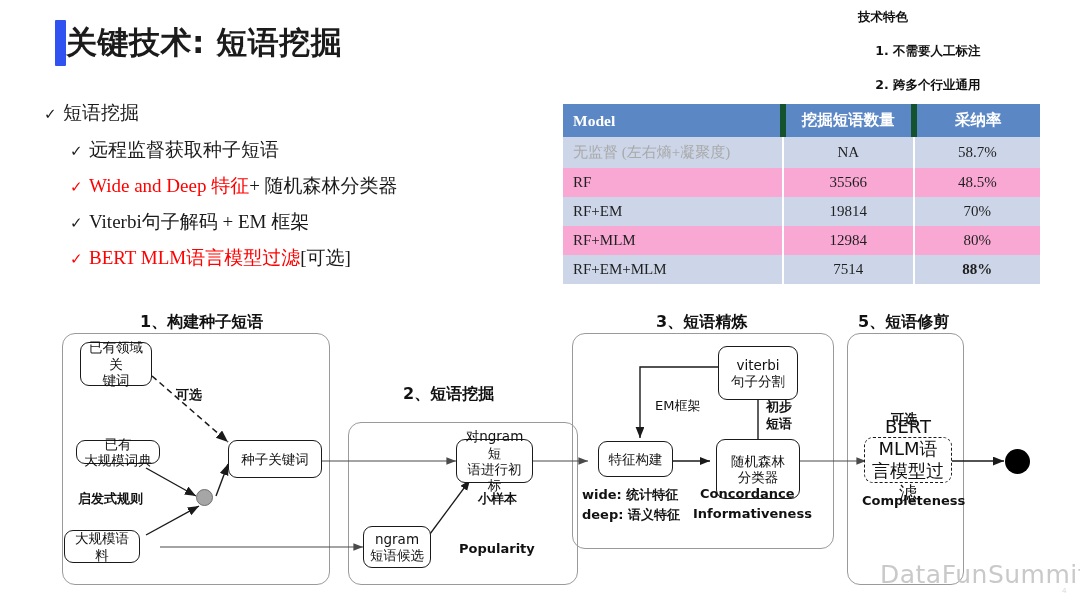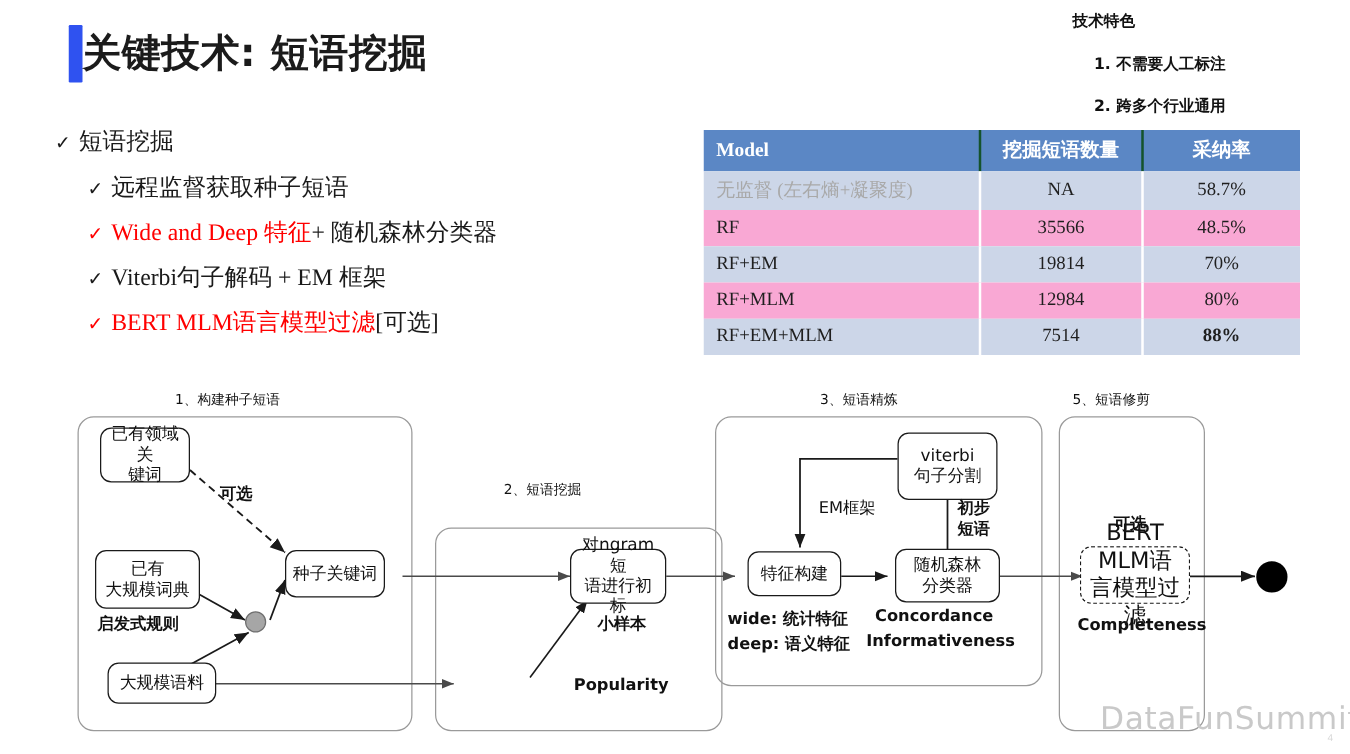--- a/index.html
+++ b/index.html
@@ -33,34 +33,34 @@
   .b-l2{font-size:19px;margin-bottom:10px;padding-left:26px;}
   .chk{display:inline-block;width:19px;font-size:15px;flex:none;}
   .serif{font-family:"Liberation Serif","DejaVu Serif",serif;}
   .red{color:#ff0000;}
   .blk{color:#1a1a1a;}
 
   
   .tbl{position:absolute;left:563px;top:104px;width:477px;border-collapse:collapse;
     font-family:"Liberation Serif","DejaVu Serif",serif;font-size:15px;}
   .tbl th{background:#5b87c5;color:#ffffff;font-weight:bold;text-align:left;
-    padding:6px 10px;border-right:2px solid #14532d;font-size:15.5px;}
+    padding:6px 10px;border-right:6px solid #14532d;font-size:15.5px;}
   .tbl th.c{text-align:center;}
   .tbl th:last-child{border-right:none;}
   .tbl td{padding:6px 10px;border-right:2px solid #ffffff;color:#1f1f1f;font-size:15px;}
   .tbl td:last-child{border-right:none;}
   .tbl td.c{text-align:center;}
   .tbl tr.odd td{background:#ccd6e8;}
   .tbl tr.even td{background:#f9a8d4;}
   .tbl td.muted{color:#a9a9a9;}
   .tbl td.bold{font-weight:bold;}
 
   
   .flow{position:absolute;left:0;top:300px;width:1080px;height:303px;}
-  .sec-title{position:absolute;font-size:11px;font-weight:normal;
+  .sec-title{position:absolute;font-size:16px;font-weight:bold;
     font-family:"DejaVu Sans","Liberation Sans",sans-serif;color:#111;white-space:nowrap;}
   svg.wires{position:absolute;left:0;top:0;width:1080px;height:303px;overflow:visible;}
 
   .node{position:absolute;box-sizing:border-box;border:1.4px solid #1a1a1a;border-radius:9px;
     background:#fff;display:flex;align-items:center;justify-content:center;text-align:center;
     font-size:13.5px;line-height:1.22;color:#111;padding:2px 4px;
     font-family:"DejaVu Sans","Liberation Sans",sans-serif;}
   .node.dashed{border-style:dashed;}
   .group{position:absolute;box-sizing:border-box;border:1.2px solid #9a9a9a;border-radius:13px;background:transparent;}
   .lbl{position:absolute;font-size:13px;font-weight:bold;color:#111;white-space:nowrap;
@@ -202,37 +202,39 @@
 
       <path d="M758,140 L758,89" stroke="#1a1a1a" stroke-width="1.4" fill="none" marker-end="url(#ah)"></path>
 
       <path d="M800,161 L866,161" stroke="#4a4a4a" stroke-width="1.2" fill="none" marker-end="url(#ahg)"></path>
 
       <path d="M952,161 L1004,161" stroke="#1a1a1a" stroke-width="1.4" fill="none" marker-end="url(#ah)"></path>
     </svg>
 
     <div class="node" style="left:80px;top:42px;width:72px;height:44px;white-space:pre-line">已有领域关
 键词</div>
-    <div class="node" style="left:76px;top:140px;width:84px;height:47px;white-space:pre-line">已有
+    <div class="node" style="left:76px;top:140px;width:84px;height:24px;white-space:pre-line">已有
 大规模词典</div>
-    <div class="node" style="left:86px;top:230px;width:87px;height:33px">大规模语料</div>
-    <div class="node" style="left:228px;top:140px;width:80px;height:38px">种子关键词</div>
+    <div class="node" style="left:64px;top:230px;width:76px;height:33px">大规模语料</div>
+    <div class="node" style="left:228px;top:140px;width:94px;height:38px">种子关键词</div>
     <div class="dot" style="left:196px;top:189px"></div>
 
     <div class="lbl" style="left:176px;top:86px">可选</div>
     <div class="lbl" style="left:78px;top:190px">启发式规则</div>
 
     <div class="node" style="left:456px;top:139px;width:77px;height:44px;white-space:pre-line">对ngram短
 语进行初标</div>
+    <div class="node" style="left:363px;top:226px;width:68px;height:42px;white-space:pre-line">ngram
+短语候选</div>
 
     <div class="lbl" style="left:478px;top:190px">小样本</div>
     <div class="lbl" style="left:459px;top:241px">Popularity</div>
 
     <div class="node" style="left:598px;top:141px;width:75px;height:36px">特征构建</div>
-    <div class="node" style="left:716px;top:139px;width:84px;height:43px;white-space:pre-line">随机森林
+    <div class="node" style="left:716px;top:139px;width:84px;height:60px;white-space:pre-line">随机森林
 分类器</div>
     <div class="node" style="left:718px;top:46px;width:80px;height:54px;white-space:pre-line">viterbi
 句子分割</div>
 
     <div class="lbl reg" style="left:655px;top:97px">EM框架</div>
     <div class="lbl" style="left:766px;top:99px;line-height:1.28;white-space:pre-line">初步
 短语</div>
     <div class="lbl" style="left:582px;top:186px">wide: 统计特征</div>
     <div class="lbl" style="left:582px;top:206px">deep: 语义特征</div>
     <div class="lbl" style="left:700px;top:186px">Concordance</div>

